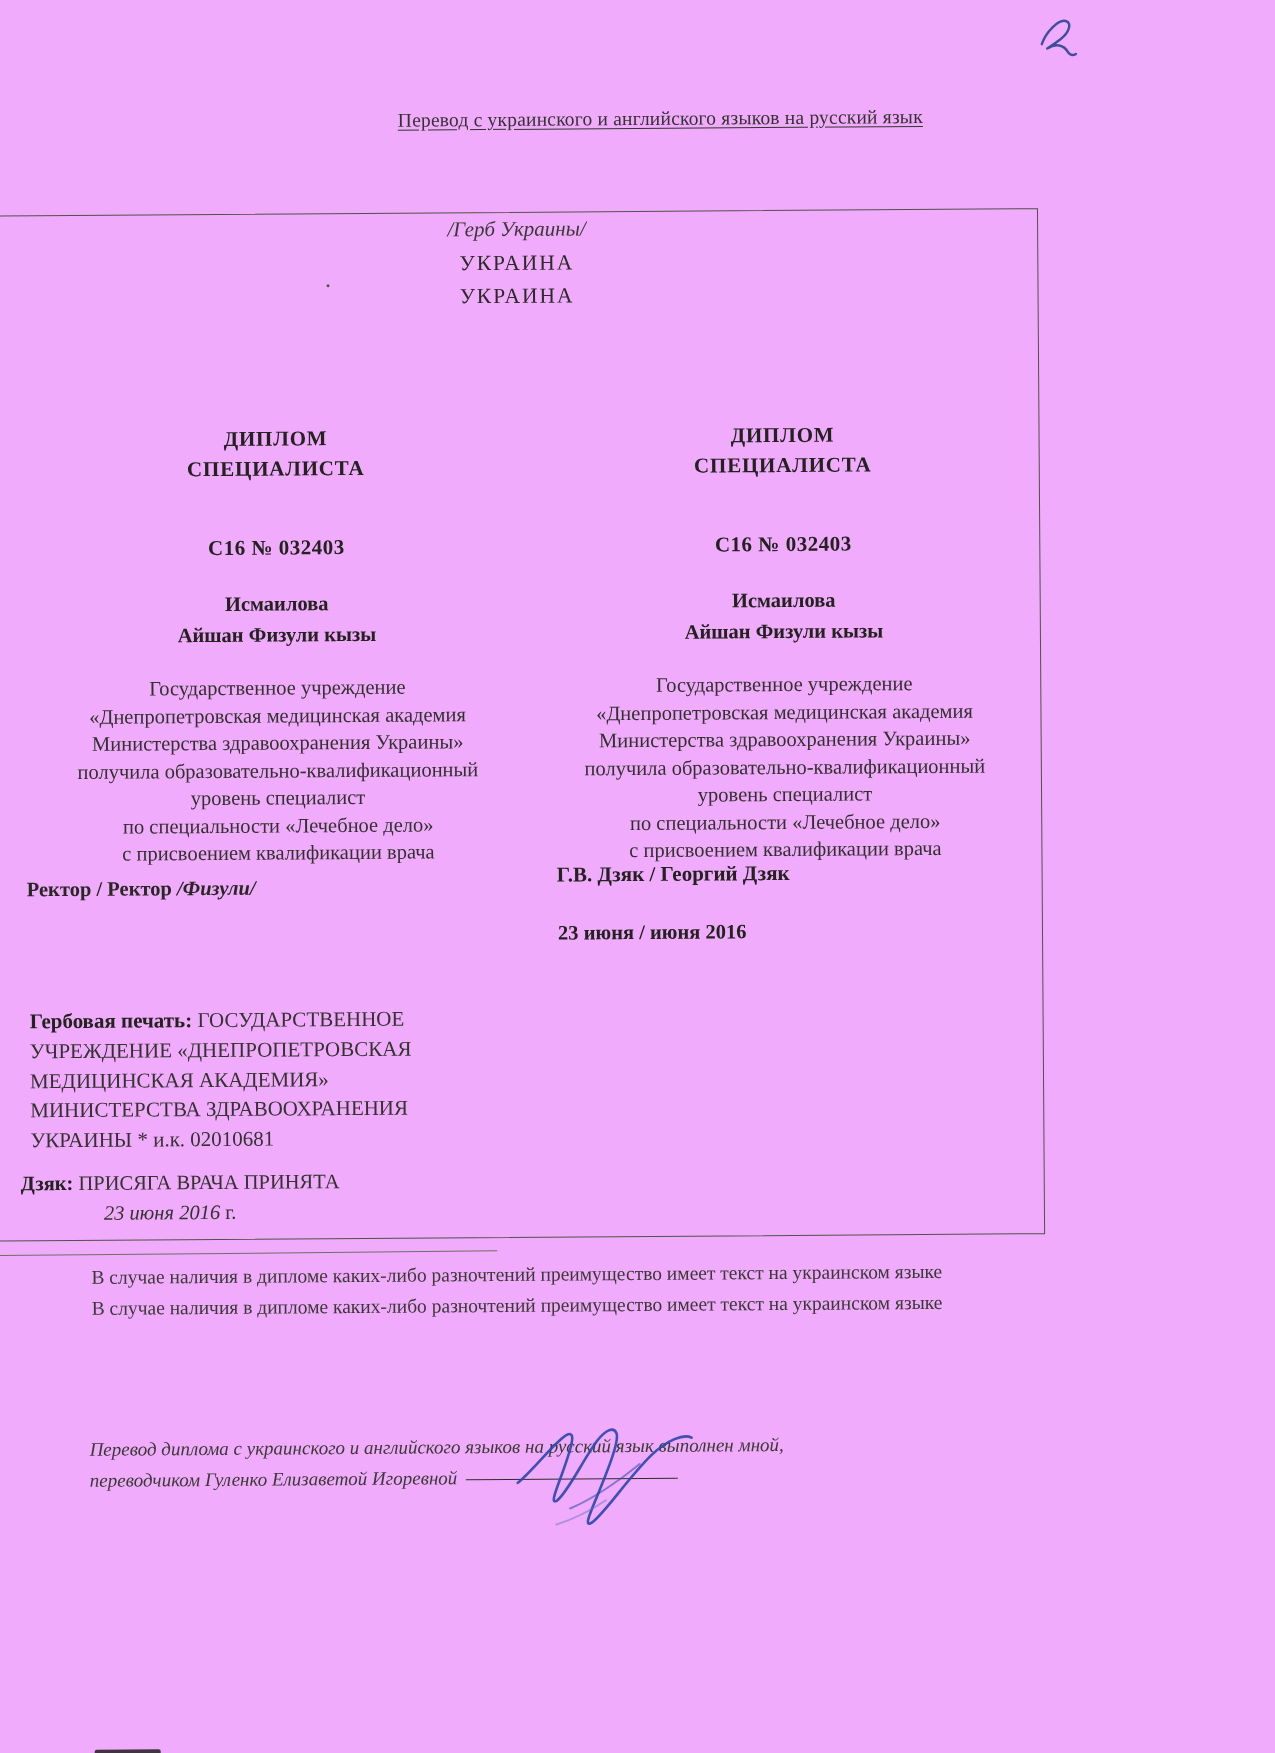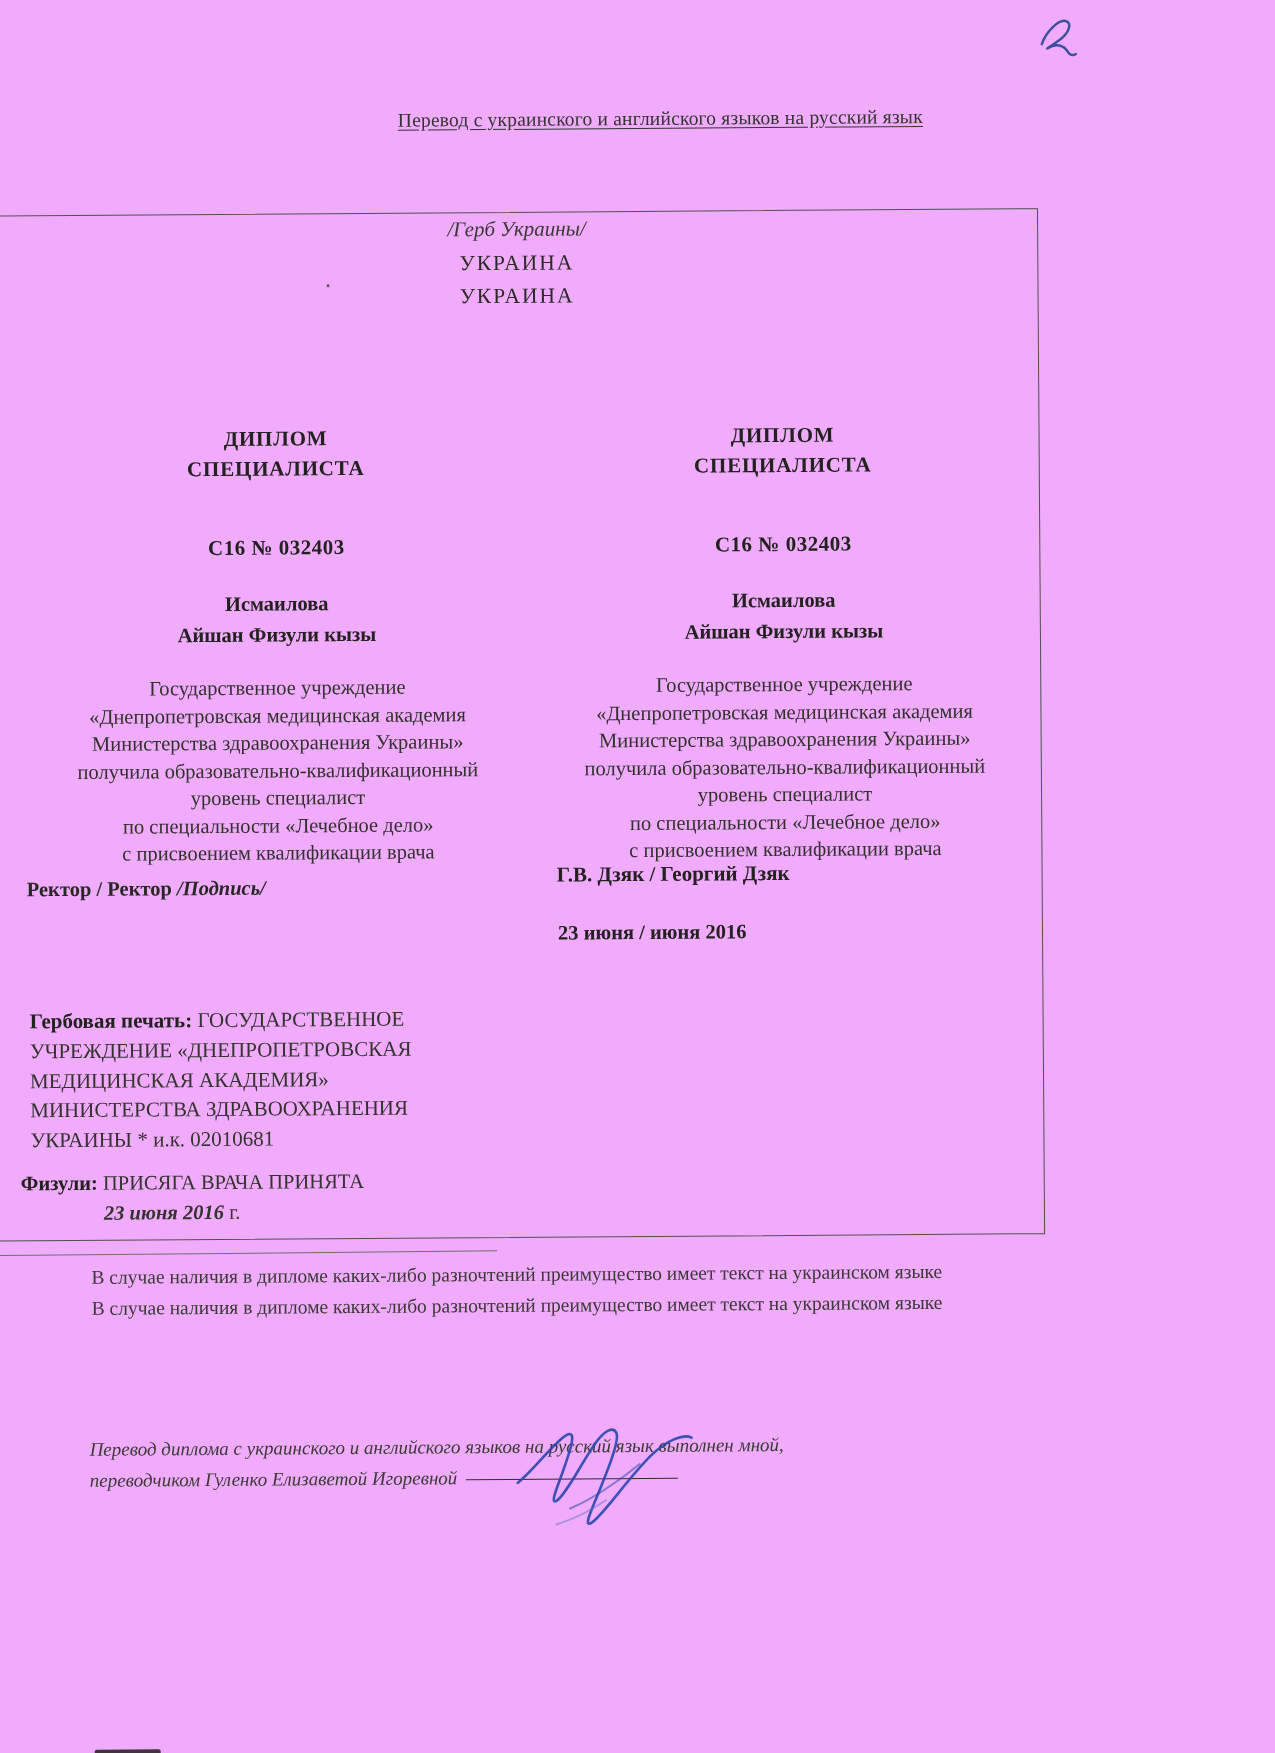--- a/index.html
+++ b/index.html
@@ -71,21 +71,21 @@
     position:absolute;left:28px;top:1003px;width:470px;
     font-size:21px;line-height:29.8px;color:#34332e;
   }
   .seal b{color:#23221e;}
   .stamp{
     position:absolute;left:18px;top:1164px;width:470px;
     font-size:20.5px;line-height:30px;color:#34332e;
   }
   .stamp b{color:#23221e;}
   .stamp .stamp-date-line{margin-left:83px;}
-  .stamp .stamp-date{font-weight:bold;font-style:italic;}
+  .stamp .stamp-date{font-weight:normal;font-style:italic;}
   
   .stray-line{
     position:absolute;left:-6px;top:1250px;width:500px;
     border-top:1.4px solid #6f6e66;
     transform:rotate(-0.15deg);
   }
   .disclaimer{
     position:absolute;left:88px;top:1259px;width:1000px;
     font-size:19.5px;line-height:30.5px;color:#3a3933;
   }
@@ -167,40 +167,40 @@
         <div>Министерства здравоохранения Украины»</div>
         <div>получила образовательно-квалификационный</div>
         <div>уровень специалист</div>
         <div>по специальности «Лечебное дело»</div>
         <div>с присвоением квалификации врача</div>
       </div>
     </div>
 
     <div class="rector">
       <b>Ректор / Ректор</b>
-      <i>/Подпись/</i>
+      <i>/Физули/</i>
     </div>
 
     <div class="signer">Г.В. Дзяк / Георгий Дзяк</div>
     <div class="dateline">23 июня / июня 2016</div>
 
     <div class="seal">
       <div>
         <b>Гербовая печать:</b>
         <span>ГОСУДАРСТВЕННОЕ</span>
       </div>
       <div>УЧРЕЖДЕНИЕ «ДНЕПРОПЕТРОВСКАЯ</div>
       <div>МЕДИЦИНСКАЯ АКАДЕМИЯ»</div>
       <div>МИНИСТЕРСТВА ЗДРАВООХРАНЕНИЯ</div>
       <div>УКРАИНЫ * и.к. 02010681</div>
     </div>
 
     <div class="stamp">
       <div>
-        <b>Физули:</b>
+        <b>Дзяк:</b>
         <span>ПРИСЯГА ВРАЧА ПРИНЯТА</span>
       </div>
       <div class="stamp-date-line">
         <span class="stamp-date">23 июня 2016</span>
         <span>г.</span>
       </div>
     </div>
 
     <div class="stray-line"></div>
 

